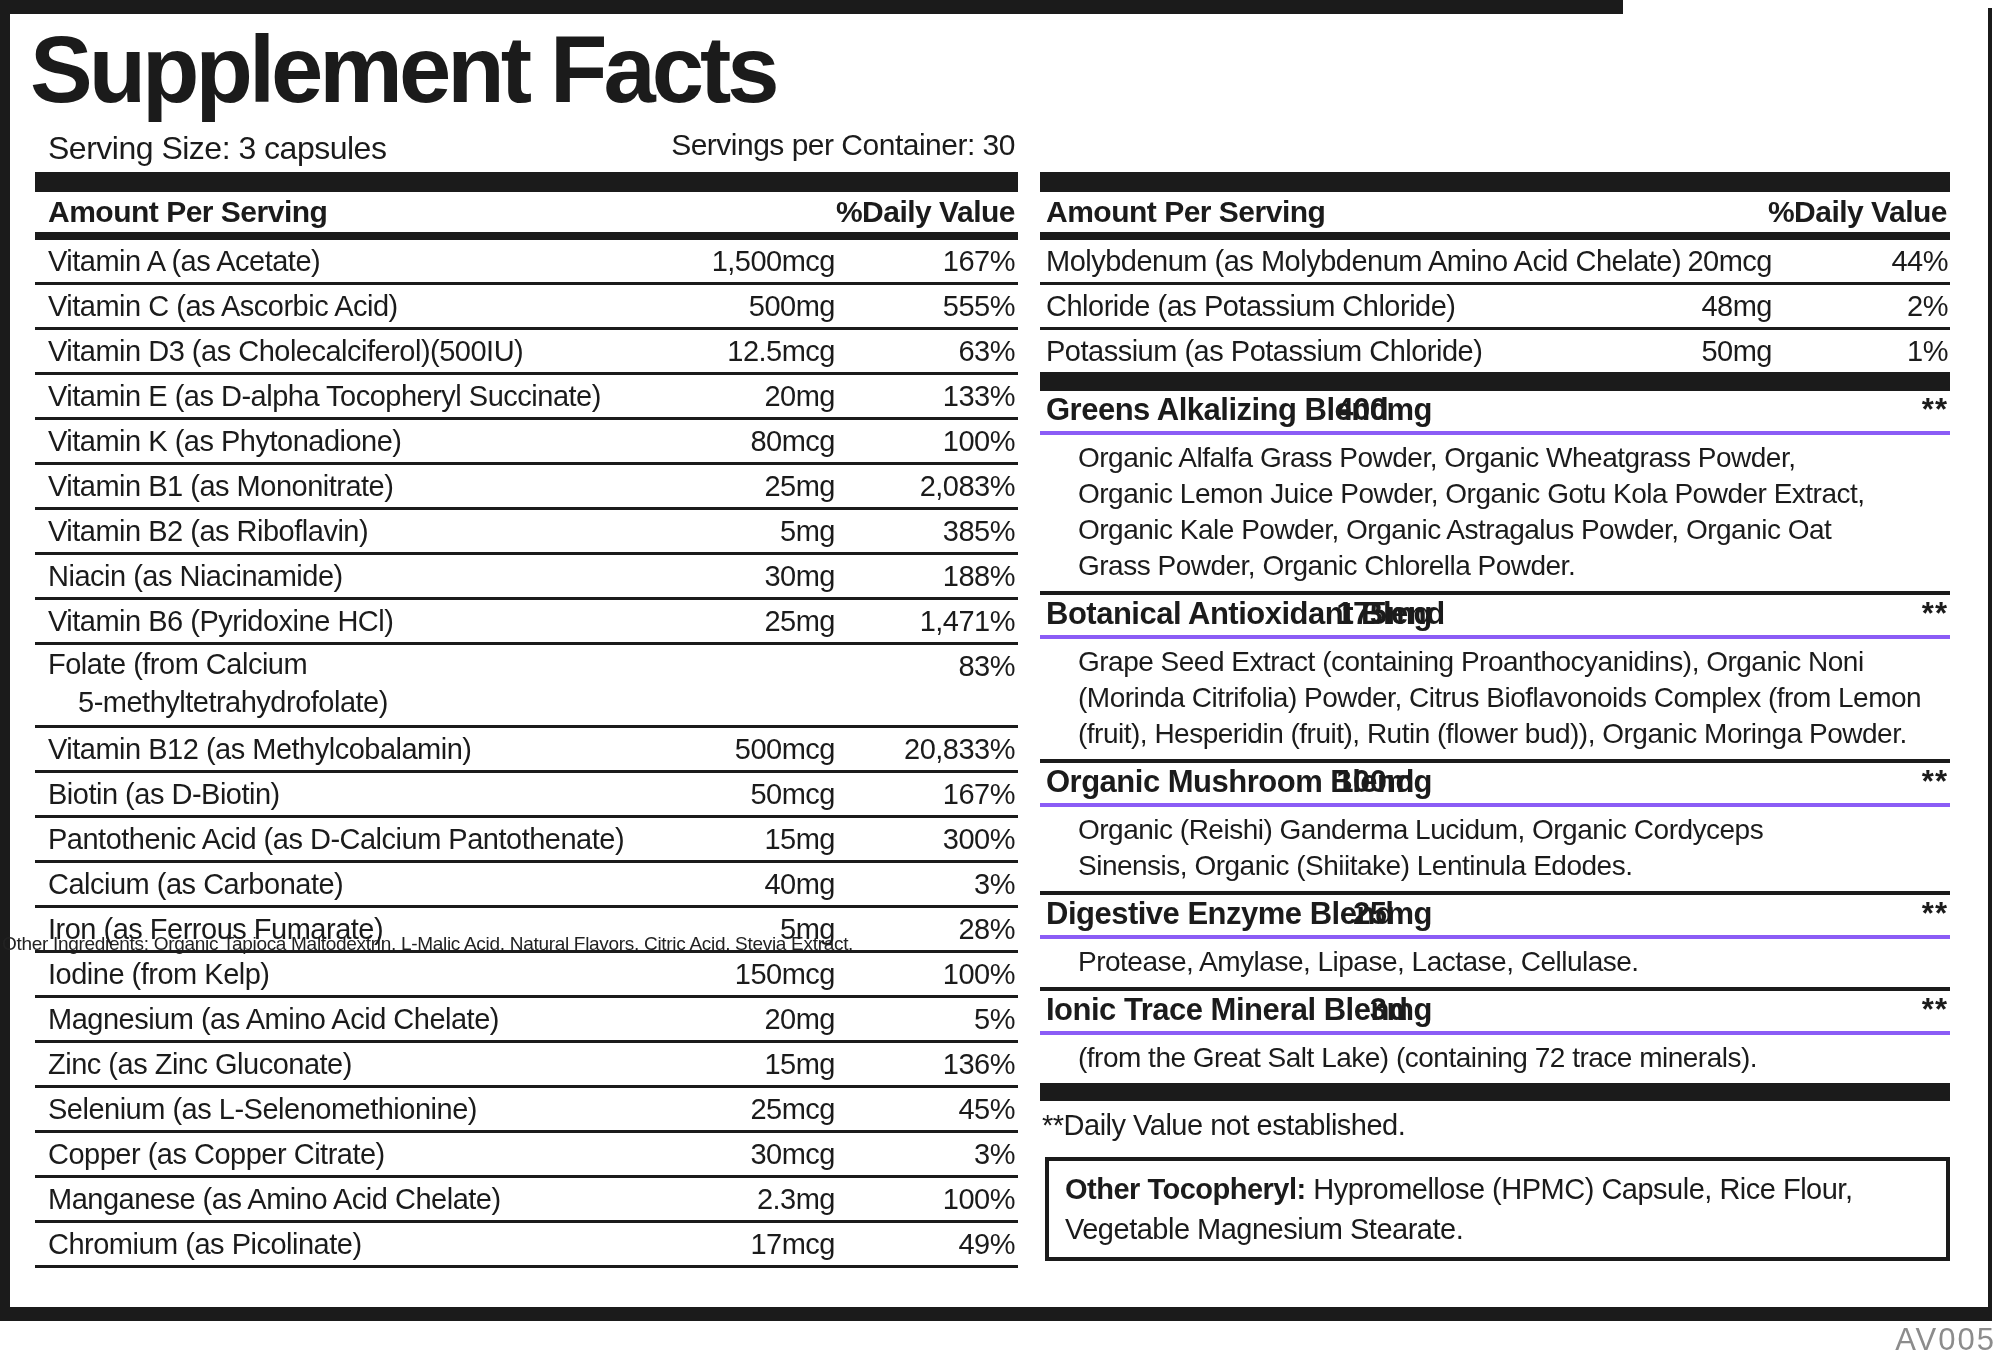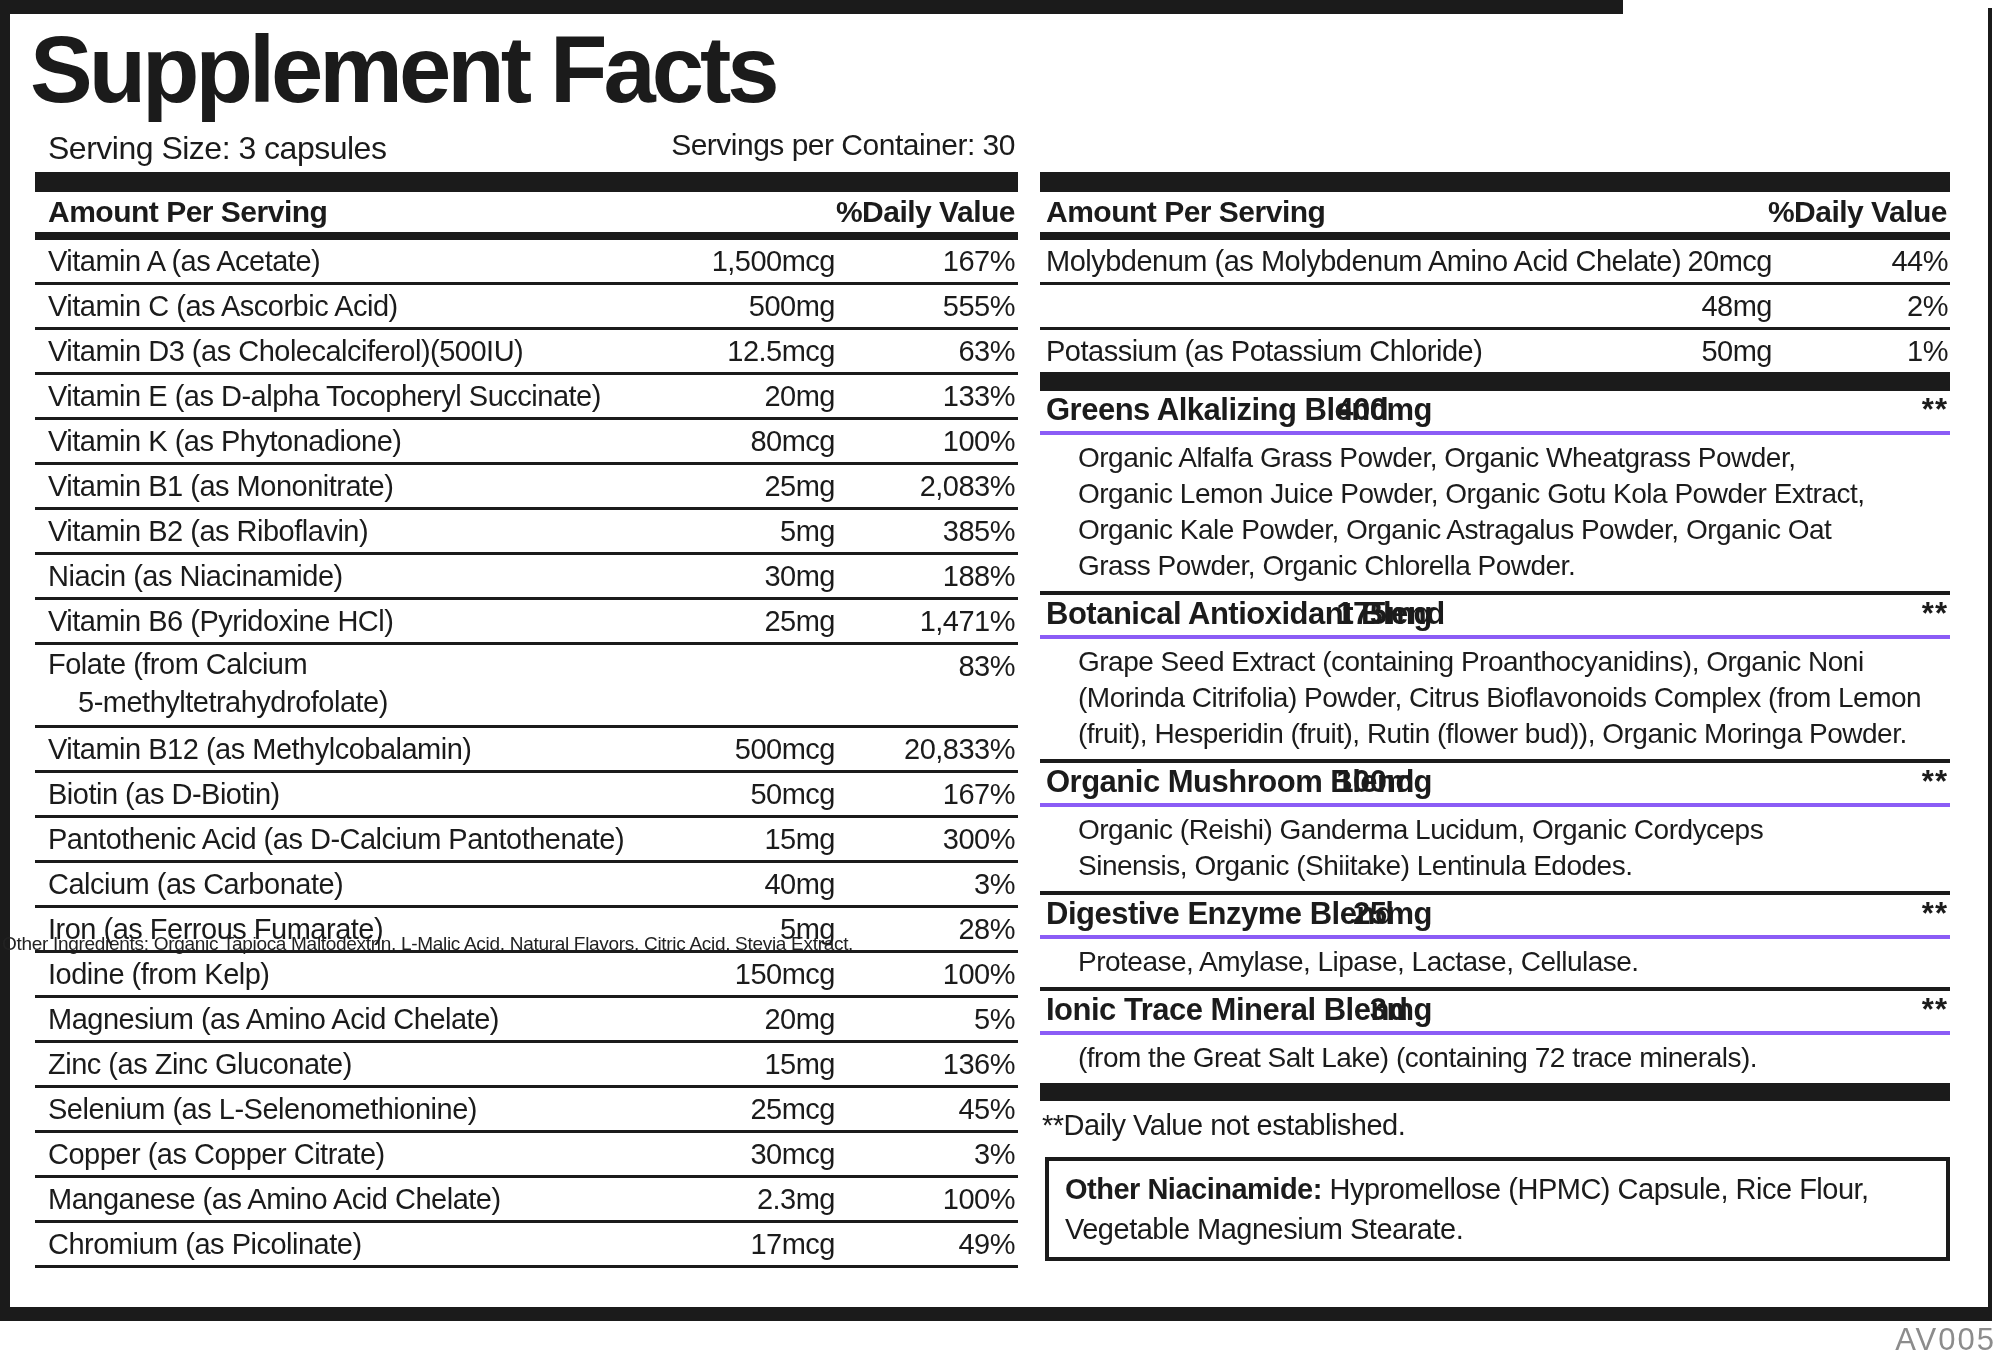--- a/index.html
+++ b/index.html
@@ -292,20 +292,23 @@
         <div class="row">
           <div class="nm">
             <div class="l1">Molybdenum (as Molybdenum Amino Acid Chelate)</div>
           </div>
           <div class="amt">
             <div class="l1">20mcg</div>
           </div>
           <div class="dv">44%</div>
         </div>
         <div class="row">
+          <div class="nm">
+            <div class="l1">Chloride (as Potassium Chloride)</div>
+          </div>
           <div class="amt">
             <div class="l1">48mg</div>
           </div>
           <div class="dv">2%</div>
         </div>
         <div class="row">
           <div class="nm">
             <div class="l1">Potassium (as Potassium Chloride)</div>
           </div>
           <div class="amt">
@@ -369,18 +372,18 @@
             <div class="b-dv">**</div>
           </div>
           <div class="blend-desc">
             <div class="desc-line">(from the Great Salt Lake) (containing 72 trace minerals).</div>
           </div>
         </div>
       </div>
     <div class="thick2"></div>
     <div class="footnote">**Daily Value not established.</div>
     <div class="oi-box">
-      <b>Other Niacinamide:</b><span> Hypromellose (HPMC) Capsule, Rice Flour, Vegetable Magnesium Stearate.</span>
+      <b>Other Tocopheryl:</b><span> Hypromellose (HPMC) Capsule, Rice Flour, Vegetable Magnesium Stearate.</span>
     </div>
   </div>
 
   <div class="footer-code">AV005</div>
 </div>
 
 </body></html>

